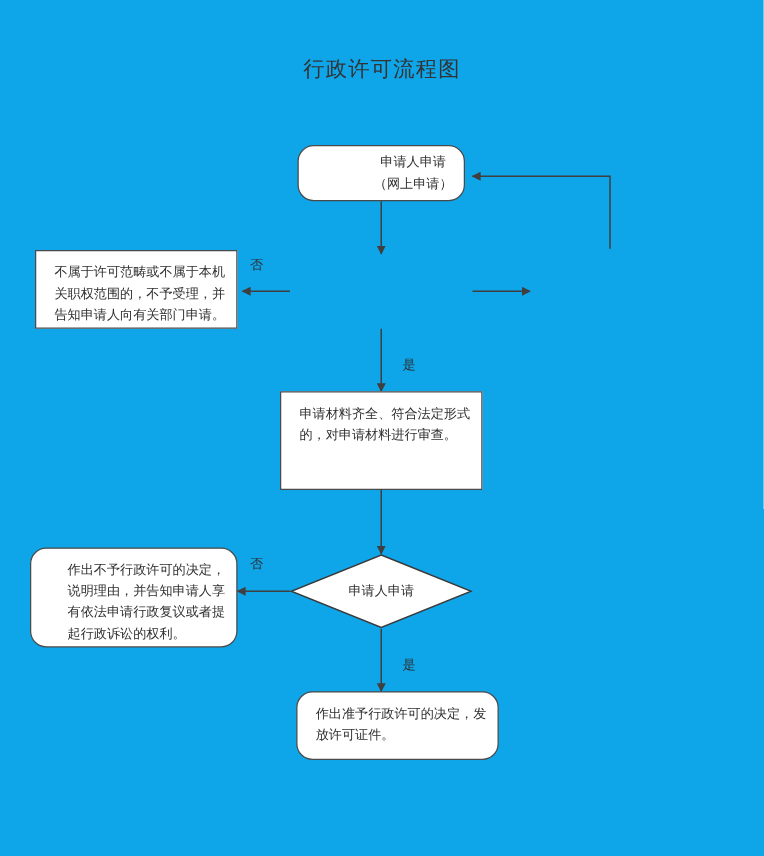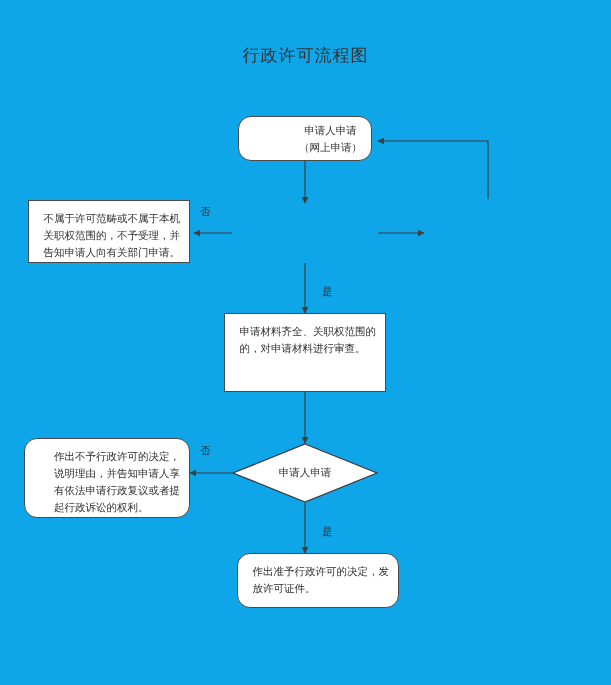--- a/index.html
+++ b/index.html
@@ -124,21 +124,21 @@
 
 
   <div class="node rect topalign" style="left:28px; top:200px; width:162px; height:63px;">
     <div class="txt">不属于许可范畴或不属于本机
 关职权范围的，不予受理，并
 告知申请人向有关部门申请。</div>
   </div>
 
 
   <div class="node rect topalign" style="left:224px; top:313px; width:162px; height:79px;">
-    <div class="txt">申请材料齐全、关职权范围的
+    <div class="txt">申请材料齐全、符合法定形式
 的，对申请材料进行审查。</div>
   </div>
 
   <div class="diamond" style="left:232px; top:443px; width:146px; height:60px;">
     <svg width="146" height="60" viewBox="0 0 146 60" xmlns="http://www.w3.org/2000/svg">
       <polygon points="73,1 145,30 73,59 1,30" fill="#ffffff" stroke="#3a3a3a" stroke-width="1.2"></polygon>
     </svg>
     <div class="dtxt">申请人申请</div>
   </div>
 

